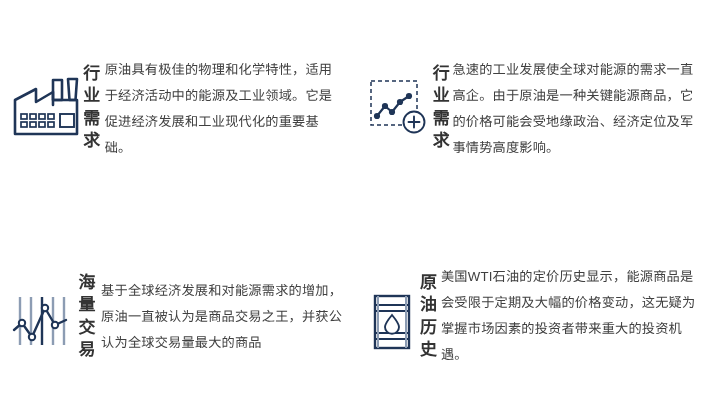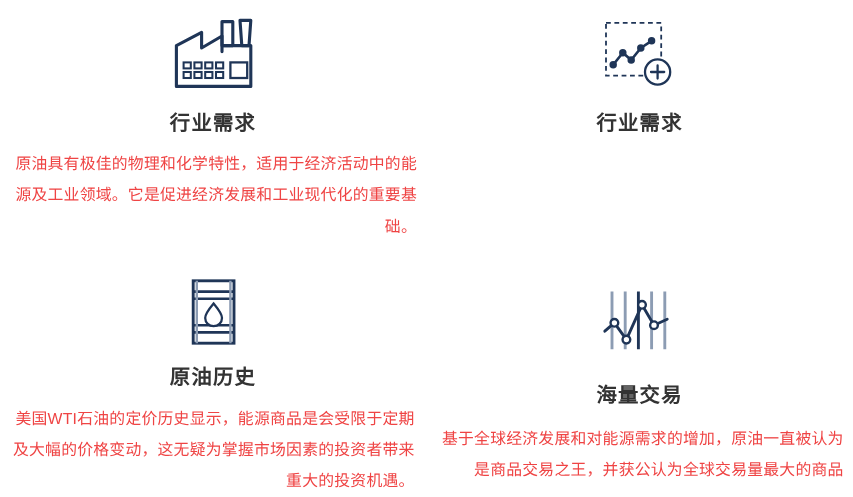--- a/index.html
+++ b/index.html
@@ -20,23 +20,22 @@
     height: 414px;
     display: grid;
     grid-template-columns: 355px 356px;
     grid-template-rows: 207px 207px;
     box-sizing: border-box;
   }
   .feature-cell {
     position: relative;
     box-sizing: border-box;
     display: flex;
-    flex-direction: column;
     align-items: center;
-    padding: 0 0;
+    padding: 0 12px;
     overflow: hidden;
   }
   .icon-wrap {
     height: 78px;
     display: flex;
     align-items: center;
     justify-content: center;
     margin-top: 6px;
   }
   .cell-bl .icon-wrap,
@@ -55,22 +54,22 @@
     line-height: 1.3;
     text-align: center;
   }
   .cell-bl .feature-title,
   .cell-br .feature-title {
     margin-top: 12px;
   }
   .feature-desc {
     font-size: 13.2px;
     line-height: 26px;
-    color: #ef4444;
-    text-align: right;
+    color: #404040;
+    text-align: left;
     margin: 10px 0 0 0;
     max-width: 340px;
     letter-spacing: 0.2px;
   }
   .cell-tr .feature-desc,
   .cell-br .feature-desc {
     max-width: 336px;
   }
   .cell-bl .feature-desc {
     margin-top: 12px;
@@ -119,41 +118,21 @@
         <circle cx="18" cy="30" r="3.1" fill="#1f3557"></circle>
         <circle cx="25" cy="36" r="3.1" fill="#1f3557"></circle>
         <circle cx="33" cy="26" r="3.1" fill="#1f3557"></circle>
         <circle cx="42" cy="20" r="3.1" fill="#1f3557"></circle>
 
         <circle cx="47" cy="46" r="10.5" stroke="#1f3557" stroke-width="1.9" fill="#ffffff"></circle>
         <path d="M47 40.5 L47 51.5 M41.5 46 L52.5 46" stroke="#1f3557" stroke-width="1.9" stroke-linecap="round"></path>
       </svg>
     </div>
     <h3 class="feature-title">行业需求</h3>
-  </div>
-
-  <div class="feature-cell cell-br">
-    <div class="icon-wrap">
-      <svg width="50" height="58" viewBox="0 0 50 58" fill="none" aria-hidden="true">
-
-        <rect x="8" y="3" width="34" height="52" stroke="#1f3557" stroke-width="2.4" fill="none"></rect>
-
-        <line x1="8" y1="12" x2="42" y2="12" stroke="#1f3557" stroke-width="2.2"></line>
-        <line x1="8" y1="18" x2="42" y2="18" stroke="#1f3557" stroke-width="2.2"></line>
-        <line x1="8" y1="40" x2="42" y2="40" stroke="#1f3557" stroke-width="2.2"></line>
-        <line x1="8" y1="46" x2="42" y2="46" stroke="#1f3557" stroke-width="2.2"></line>
-
-        <line x1="11" y1="3" x2="11" y2="55" stroke="#8c9cb3" stroke-width="2"></line>
-        <line x1="39" y1="3" x2="39" y2="55" stroke="#8c9cb3" stroke-width="2"></line>
-
-        <path d="M25 22 C20 28 18 31 18 34 C18 38 21.2 40.8 25 40.8 C28.8 40.8 32 38 32 34 C32 31 30 28 25 22 Z" stroke="#1f3557" stroke-width="1.9" fill="#ffffff"></path>
-      </svg>
-    </div>
-    <h3 class="feature-title">原油历史</h3>
-    <p class="feature-desc">美国WTI石油的定价历史显示，能源商品是会受限于定期及大幅的价格变动，这无疑为掌握市场因素的投资者带来重大的投资机遇。</p>
+    <p class="feature-desc">急速的工业发展使全球对能源的需求一直高企。由于原油是一种关键能源商品，它的价格可能会受地缘政治、经济定位及军事情势高度影响。</p>
   </div>
 
   <div class="feature-cell cell-bl">
     <div class="icon-wrap">
       <svg width="62" height="58" viewBox="0 0 62 58" fill="none" aria-hidden="true">
 
         <line x1="8" y1="4" x2="8" y2="52" stroke="#8c9cb3" stroke-width="2.4"></line>
         <line x1="19" y1="4" x2="19" y2="52" stroke="#8c9cb3" stroke-width="2.4"></line>
         <line x1="30" y1="4" x2="30" y2="52" stroke="#1f3557" stroke-width="2.4"></line>
         <line x1="41" y1="4" x2="41" y2="52" stroke="#8c9cb3" stroke-width="2.4"></line>
@@ -164,13 +143,34 @@
         <circle cx="10" cy="30" r="3.2" fill="#ffffff" stroke="#1f3557" stroke-width="2"></circle>
         <circle cx="20" cy="44" r="3.2" fill="#ffffff" stroke="#1f3557" stroke-width="2"></circle>
         <circle cx="33" cy="15" r="3.2" fill="#ffffff" stroke="#1f3557" stroke-width="2"></circle>
         <circle cx="43" cy="32" r="3.2" fill="#ffffff" stroke="#1f3557" stroke-width="2"></circle>
       </svg>
     </div>
     <h3 class="feature-title">海量交易</h3>
     <p class="feature-desc">基于全球经济发展和对能源需求的增加，原油一直被认为是商品交易之王，并获公认为全球交易量最大的商品</p>
   </div>
 
+  <div class="feature-cell cell-br">
+    <div class="icon-wrap">
+      <svg width="50" height="58" viewBox="0 0 50 58" fill="none" aria-hidden="true">
+
+        <rect x="8" y="3" width="34" height="52" stroke="#1f3557" stroke-width="2.4" fill="none"></rect>
+
+        <line x1="8" y1="12" x2="42" y2="12" stroke="#1f3557" stroke-width="2.2"></line>
+        <line x1="8" y1="18" x2="42" y2="18" stroke="#1f3557" stroke-width="2.2"></line>
+        <line x1="8" y1="40" x2="42" y2="40" stroke="#1f3557" stroke-width="2.2"></line>
+        <line x1="8" y1="46" x2="42" y2="46" stroke="#1f3557" stroke-width="2.2"></line>
+
+        <line x1="11" y1="3" x2="11" y2="55" stroke="#8c9cb3" stroke-width="2"></line>
+        <line x1="39" y1="3" x2="39" y2="55" stroke="#8c9cb3" stroke-width="2"></line>
+
+        <path d="M25 22 C20 28 18 31 18 34 C18 38 21.2 40.8 25 40.8 C28.8 40.8 32 38 32 34 C32 31 30 28 25 22 Z" stroke="#1f3557" stroke-width="1.9" fill="#ffffff"></path>
+      </svg>
+    </div>
+    <h3 class="feature-title">原油历史</h3>
+    <p class="feature-desc">美国WTI石油的定价历史显示，能源商品是会受限于定期及大幅的价格变动，这无疑为掌握市场因素的投资者带来重大的投资机遇。</p>
+  </div>
+
 </div>
 
 </body></html>

